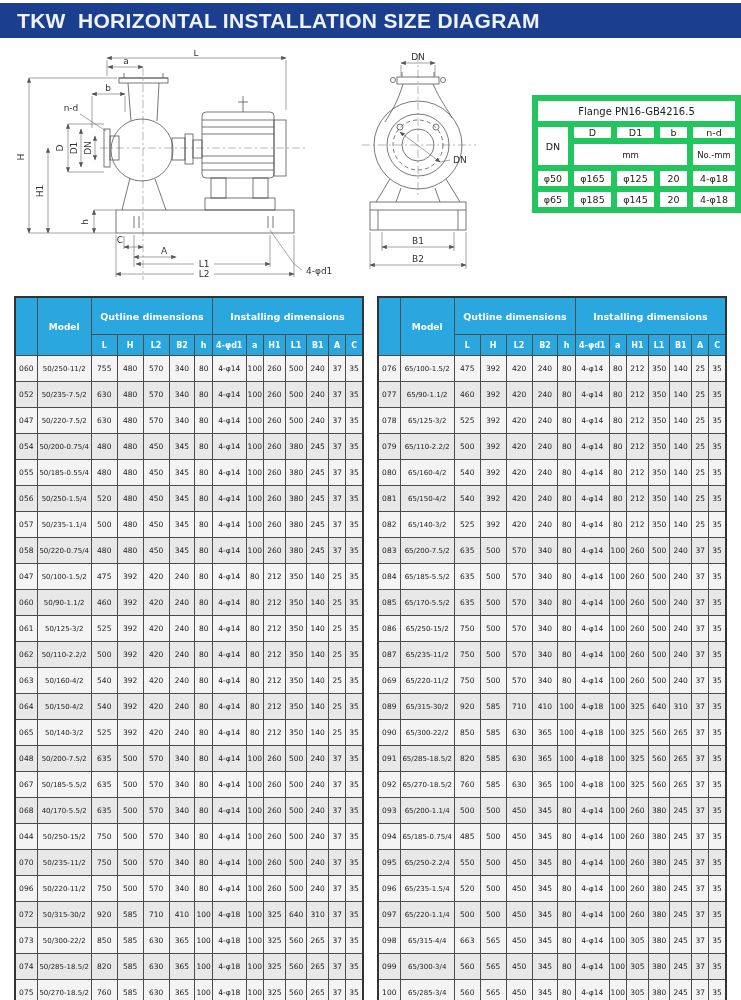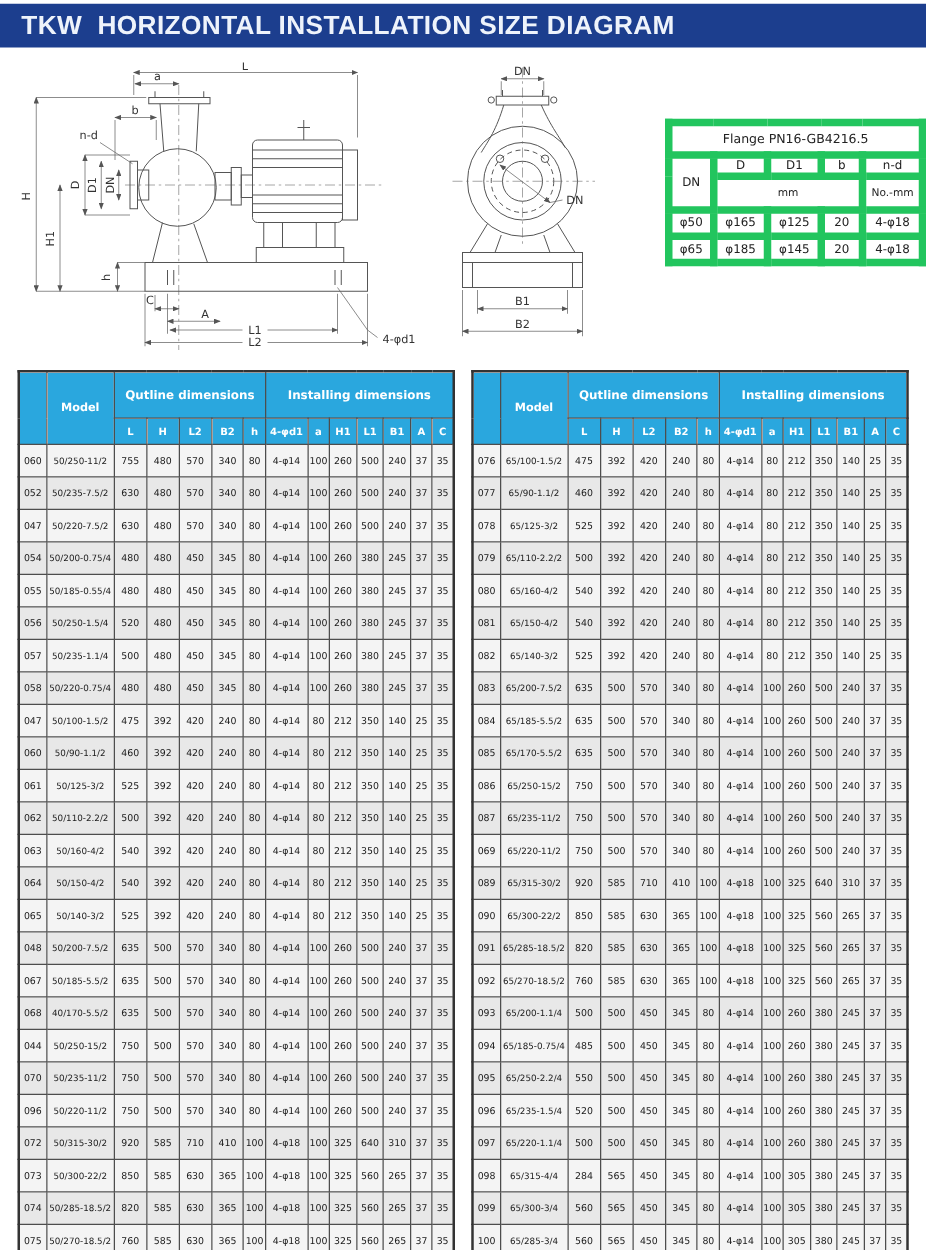--- a/index.html
+++ b/index.html
@@ -1087,21 +1087,21 @@
           <td>100</td>
           <td>260</td>
           <td>380</td>
           <td>245</td>
           <td>37</td>
           <td>35</td>
         </tr>
         <tr>
           <td>098</td>
           <td>65/315-4/4</td>
-          <td>284</td>
+          <td>663</td>
           <td>565</td>
           <td>450</td>
           <td>345</td>
           <td>80</td>
           <td>4-φ14</td>
           <td>100</td>
           <td>305</td>
           <td>380</td>
           <td>245</td>
           <td>37</td>

